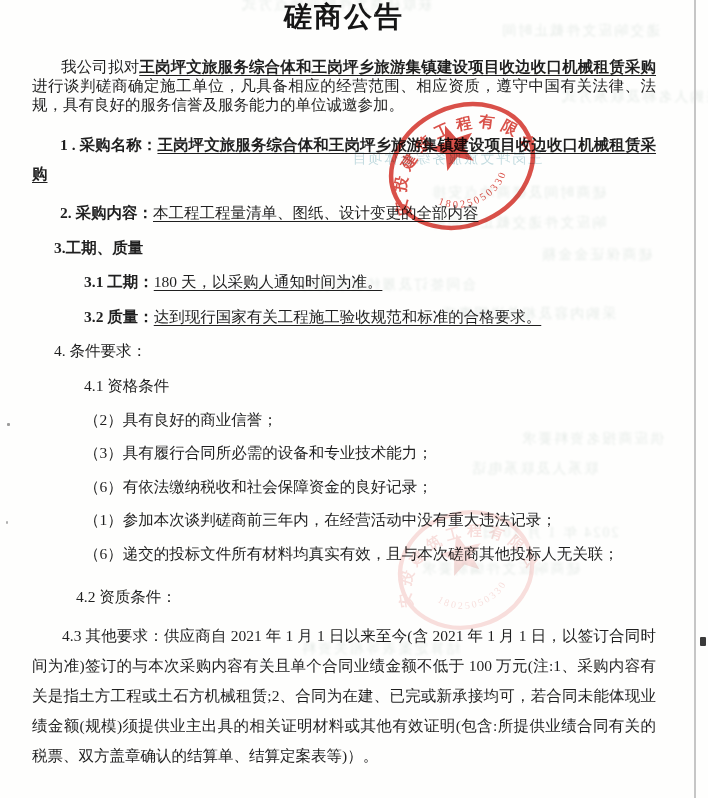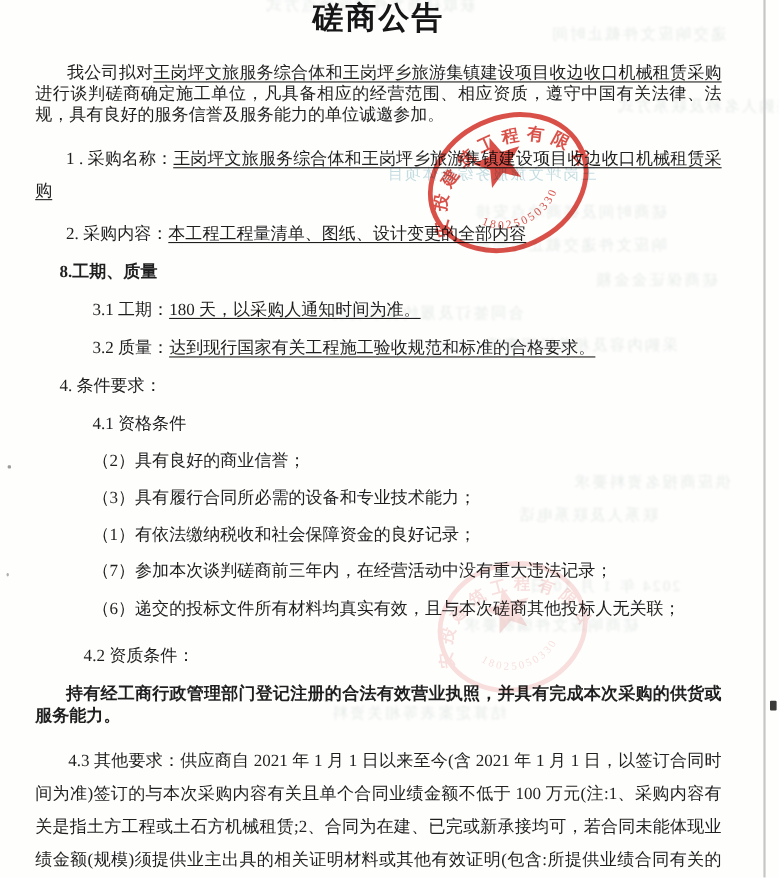--- a/index.html
+++ b/index.html
@@ -23,21 +23,21 @@
   }
   .title{
     padding-top:0;height:40px;
     text-align:center;
     font-size:28px;font-weight:bold;
     letter-spacing:2px;line-height:34px;
     color:#161616;
   }
   .p1{margin-top:17px;line-height:19px;}
   .indent2{text-indent:29px;display:block;}
-  .bold{font-weight:normal;}
+  .bold{font-weight:bold;}
   .ul{
     text-decoration:underline;
     text-underline-offset:3px;
     text-decoration-thickness:1.2px;
   }
   .item1{margin-top:13px;line-height:29px;text-indent:28px;}
   .item2{margin-top:7px;line-height:19px;text-indent:28px;}
   .item3{margin-top:9px;font-weight:bold;padding-left:22px;}
   .item31{margin-top:8px;padding-left:52px;}
   .item32{margin-top:10px;padding-left:52px;}
@@ -94,39 +94,38 @@
   <div class="content">
 
     <div class="title">磋商公告</div>
 
     <p class="p1 indent2"><span>我公司拟对</span><span class="bold ul">王岗坪文旅服务综合体和王岗坪乡旅游集镇建设项目收边收口机械租赁采购</span><span>进行谈判磋商确定施工单位，凡具备相应的经营范围、相应资质，遵守中国有关法律、法规，具有良好的服务信誉及服务能力的单位诚邀参加。</span></p>
 
     <p class="item1"><span class="bold">1 . 采购名称：</span><span class="bold ul">王岗坪文旅服务综合体和王岗坪乡旅游集镇建设项目收边收口机械租赁采购</span></p>
 
     <p class="item2"><span class="bold">2.  采购内容：</span><span class="ul">本工程工程量清单、图纸、设计变更的全部内容</span></p>
 
-    <p class="item3">8.工期、质量</p>
+    <p class="item3">3.工期、质量</p>
 
     <p class="item31"><span class="bold">3.1 工期：</span><span class="ul">180 天，以采购人通知时间为准。</span></p>
 
     <p class="item32"><span class="bold">3.2 质量：</span><span class="ul">达到现行国家有关工程施工验收规范和标准的合格要求。</span></p>
 
     <p class="item4">4. 条件要求：</p>
 
     <p class="item41">4.1 资格条件</p>
 
     <p class="cond">（2）具有良好的商业信誉；</p>
     <p class="cond">（3）具有履行合同所必需的设备和专业技术能力；</p>
-    <p class="cond">（1）有依法缴纳税收和社会保障资金的良好记录；</p>
-    <p class="cond">（7）参加本次谈判磋商前三年内，在经营活动中没有重大违法记录；</p>
+    <p class="cond">（6）有依法缴纳税收和社会保障资金的良好记录；</p>
+    <p class="cond">（1）参加本次谈判磋商前三年内，在经营活动中没有重大违法记录；</p>
     <p class="cond">（6）递交的投标文件所有材料均真实有效，且与本次磋商其他投标人无关联；</p>
 
     <p class="item42">4.2 资质条件：</p>
 
-    <p class="pqual">持有经工商行政管理部门登记注册的合法有效营业执照，并具有完成本次采购的供货或服务能力。</p>
 
     <p class="p43"><span>4.3 其他要求：</span><span>供应商自 2021 年 1 月 1 日以来至今(含 2021 年 1 月 1 日，以签订合同时间为准)签订的与本次采购内容有关且单个合同业绩金额不低于 100 万元(注:1、采购内容有关是指土方工程或土石方机械租赁;2、合同为在建、已完或新承接均可，若合同未能体现业绩金额(规模)须提供业主出具的相关证明材料或其他有效证明(包含:所提供业绩合同有关的税票、双方盖章确认的结算单、结算定案表等)）。</span></p>
 
   </div>
 
   <svg class="stamp stamp-main" width="204" height="204" viewBox="-102 -102 204 204">
     <g transform="rotate(-25)" fill="#d5382f" stroke="none">
       <ellipse cx="0" cy="0" rx="73" ry="59" fill="none" stroke="#d5382f" stroke-width="4.5"></ellipse>
       <defs>
         <path id="arcTopA" d="M -64,30 A 66 52 0 1 1 64,30"></path>

